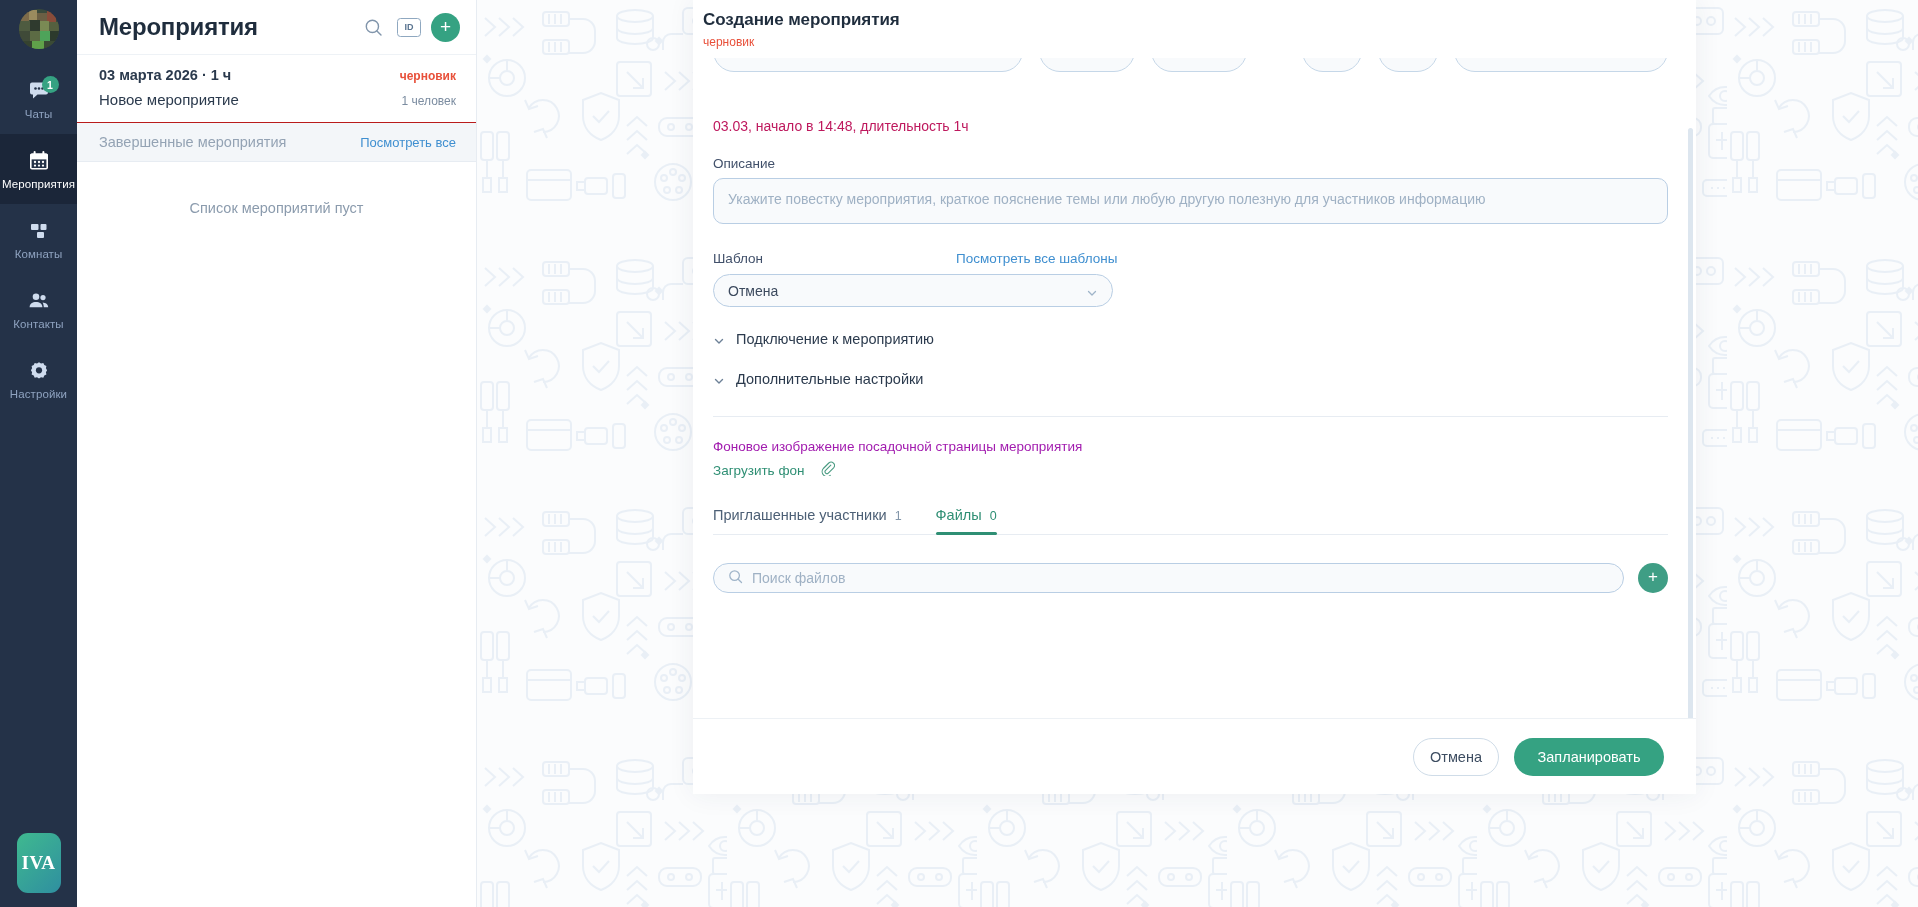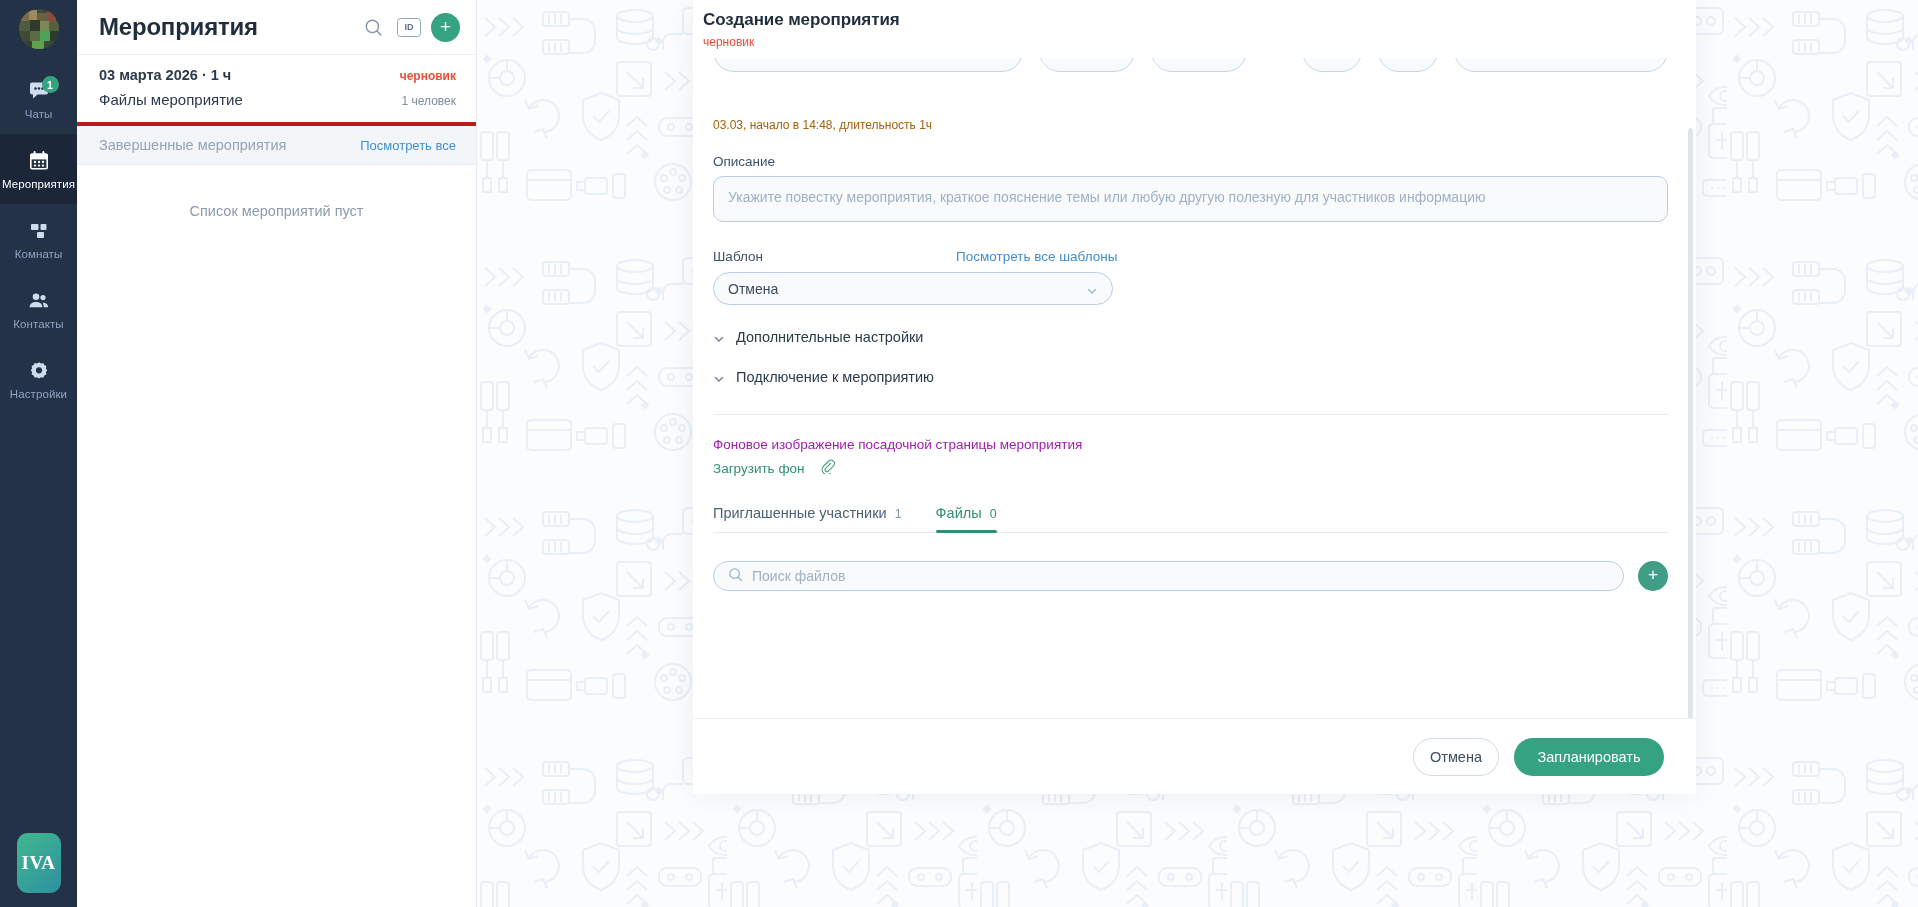--- a/index.html
+++ b/index.html
@@ -72,21 +72,21 @@
     font-size: 9px; color: #5a7490; font-weight: 600; cursor: pointer;
   }
   .add-btn {
     width: 29px; height: 29px; border-radius: 50%; background: #35a282;
     display: flex; align-items: center; justify-content: center;
     color: #fff; font-size: 19px; line-height: 1; cursor: pointer;
     font-weight: 300; padding-bottom: 2px;
   }
 
   .event-card {
-    padding: 12px 20px 14px 22px; border-bottom: 4px solid #b91c1c; cursor: pointer;
+    padding: 12px 20px 14px 22px; border-bottom: 1px solid #b91c1c; cursor: pointer;
   }
   .ev-row { display: flex; align-items: baseline; justify-content: space-between; }
   .ev-when { font-size: 14.5px; font-weight: 700; color: #2b3a4d; }
   .ev-draft { font-size: 12px; color: #e8503a; font-weight: 600; }
   .ev-name { font-size: 15px; color: #2b3a4d; margin-top: 8px; }
   .ev-people { font-size: 12px; color: #7b8ca0; }
 
   .section-head {
     background: #f3f6f9; padding: 11px 20px 11px 22px;
     display: flex; align-items: center; justify-content: space-between;
@@ -121,21 +121,21 @@
   }
   .scroll-inner { padding: 0 28px 0 20px; position: relative; height: 100%; }
 
   
   .pillrow { display: flex; gap: 16px; align-items: flex-end; height: 14px; overflow: hidden; }
   .pill { height: 42px; border: 1px solid #c5d7e8; border-radius: 22px; background: #f8fafc; }
   .pill.w1 { width: 310px; } .pill.w2 { width: 96px; } .pill.w3 { width: 96px; }
   .pill.w4 { width: 60px; } .pill.w5 { width: 60px; } .pill.w6 { width: 214px; }
   .pillspacer { flex: 1; }
 
-  .meta-line { font-size: 12px; color: #a16207; margin-top: 46px; }
+  .meta-line { font-size: 14px; color: #be185d; margin-top: 46px; }
 
   .field-label { font-size: 13.5px; color: #41506a; margin-top: 22px; margin-bottom: 7px; }
   .desc-box {
     width: 100%; height: 46px; border: 1px solid #b9cee4; border-radius: 10px;
     background: #f8fafc; padding: 11px 14px; font-size: 14px; color: #9fb1c4;
     font-family: "Liberation Sans", sans-serif; resize: none; outline: none;
     line-height: 1.35;
   }
   .desc-box::placeholder { color: #9fb1c4; }
 
@@ -337,21 +337,21 @@
 
       <div class="add-btn">+</div>
     </div>
 
     <div class="event-card">
       <div class="ev-row">
         <span class="ev-when">03 марта 2026 · 1 ч</span>
         <span class="ev-draft">черновик</span>
       </div>
       <div class="ev-row">
-        <span class="ev-name">Файлы мероприятие</span>
+        <span class="ev-name">Новое мероприятие</span>
         <span class="ev-people">1 человек</span>
       </div>
     </div>
 
     <div class="section-head">
       <span class="section-head-title">Завершенные мероприятия</span>
       <span class="section-head-link">Посмотреть все</span>
     </div>
 
     <div class="empty-msg">Список мероприятий пуст</div>
@@ -485,30 +485,30 @@
               </svg>
             </span>
           </div>
 
           <div class="acc-row">
             <span class="chev">
               <svg width="12" height="12" viewBox="0 0 12 12" fill="none">
                 <path d="M2.5 4.5L6 8l3.5-3.5" stroke="#6d8197" stroke-width="1.4" stroke-linecap="round" stroke-linejoin="round"></path>
               </svg>
             </span>
-            <span class="acc-label">Дополнительные настройки</span>
+            <span class="acc-label">Подключение к мероприятию</span>
           </div>
 
           <div class="acc-row">
             <span class="chev">
               <svg width="12" height="12" viewBox="0 0 12 12" fill="none">
                 <path d="M2.5 4.5L6 8l3.5-3.5" stroke="#6d8197" stroke-width="1.4" stroke-linecap="round" stroke-linejoin="round"></path>
               </svg>
             </span>
-            <span class="acc-label">Подключение к мероприятию</span>
+            <span class="acc-label">Дополнительные настройки</span>
           </div>
 
           <div class="hr"></div>
 
           <div class="bg-note">Фоновое изображение посадочной страницы мероприятия</div>
 
           <div class="bg-upload">
             <span class="bg-upload-text">Загрузить фон</span>
             <span>
               <svg width="15" height="15" viewBox="0 0 15 15" fill="none">

